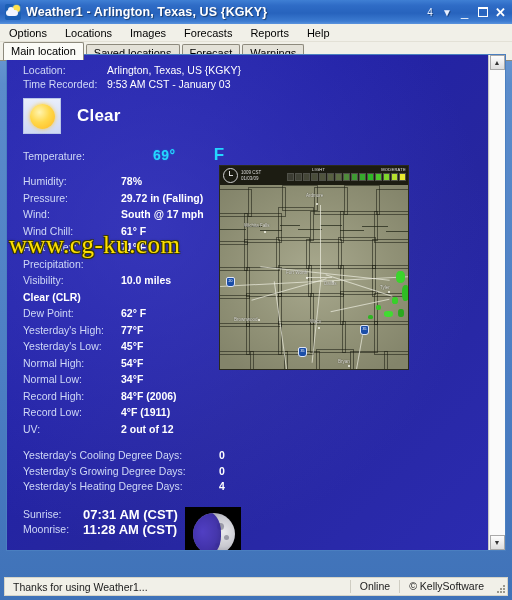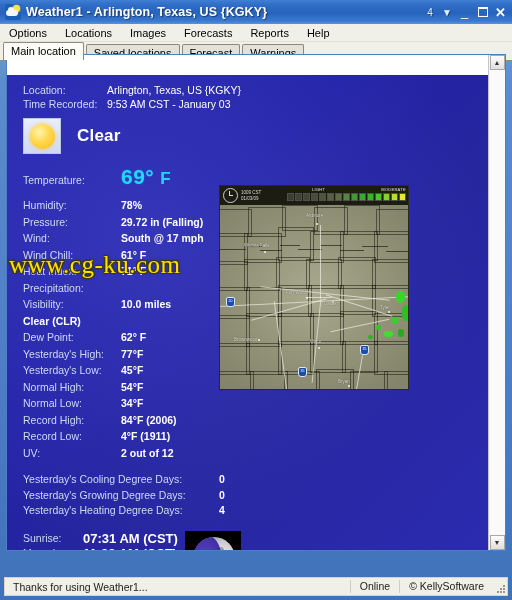--- a/index.html
+++ b/index.html
@@ -125,21 +125,20 @@
     background: #ffffff;
     border: 1px solid #4a7fc0;
     box-sizing: border-box;
     display: flex;
   }
   .panel {
     position: relative;
     flex: 1 1 auto;
     background: linear-gradient(135deg,#2626ae 0%,#2222a6 35%,#26269f 60%,#2b2bb0 100%);
     overflow: hidden;
-    margin-top: 20px;
   }
   .panel:before {
     content:"";
     position:absolute; inset:0;
     background: radial-gradient(ellipse at 30% 35%, rgba(70,70,200,.55), rgba(20,20,140,0) 70%);
     pointer-events:none;
   }
 
   
   .vscroll {
@@ -183,25 +182,25 @@
     width: 25px; height: 25px; border-radius: 50%;
     background: radial-gradient(circle at 38% 33%, #fff4b0 0%, #ffd84a 45%, #ffb81f 100%);
     box-shadow: 0 0 4px rgba(255,200,40,.85);
   }
   .condtext {
     color: #ffffff; font-size: 17px; font-weight: bold;
     margin-left: 16px; letter-spacing:.2px;
   }
   .temp-row {
     display: flex; align-items: baseline;
-    padding-left: 16px; margin-top: 11px;
+    padding-left: 16px; margin-top: 11px; gap: 32px;
   }
   .temp-row .tl { color:#cfd8f6; font-size: 10.5px; width: 98px; }
   .temp-row .tv {
-    color: #24d6ff; font-size: 21px; font-weight: bold;
+    color: #24d6ff; font-size: 14px; font-weight: bold;
     letter-spacing: .5px;
     text-shadow: 0 0 2px rgba(0,200,255,.35);
   }
   .temp-row .tu {
     color: #24d6ff; font-size: 17px; font-weight: bold;
     margin-left: 6px;
   }
   .rows { margin-top: 8px; }
   .row {
     display: flex; padding-left: 16px; line-height: 16.5px;

